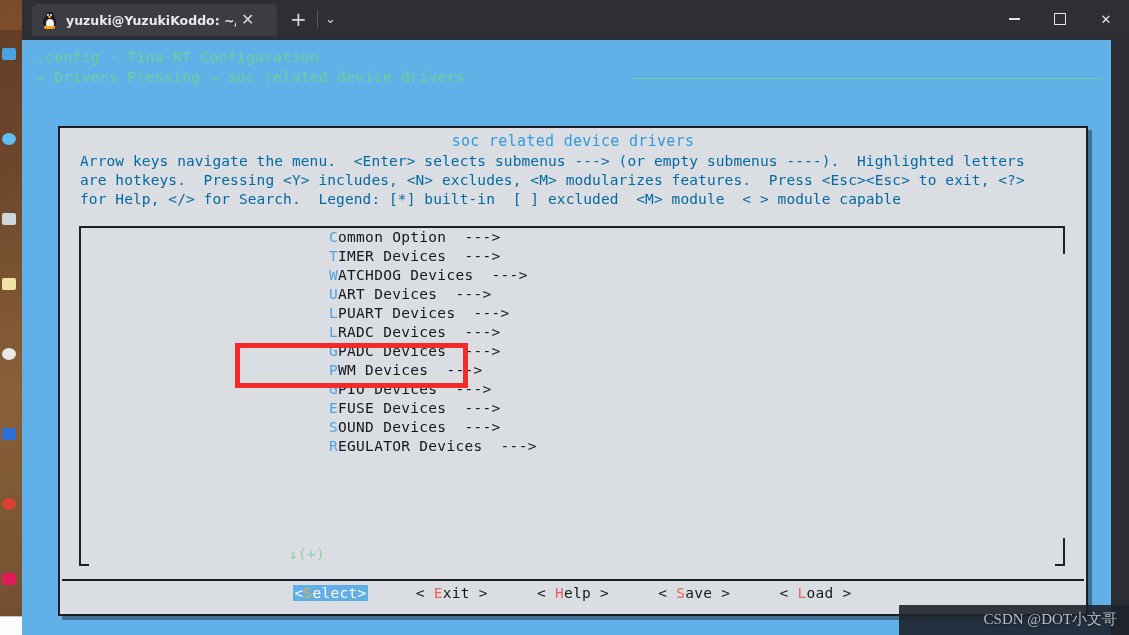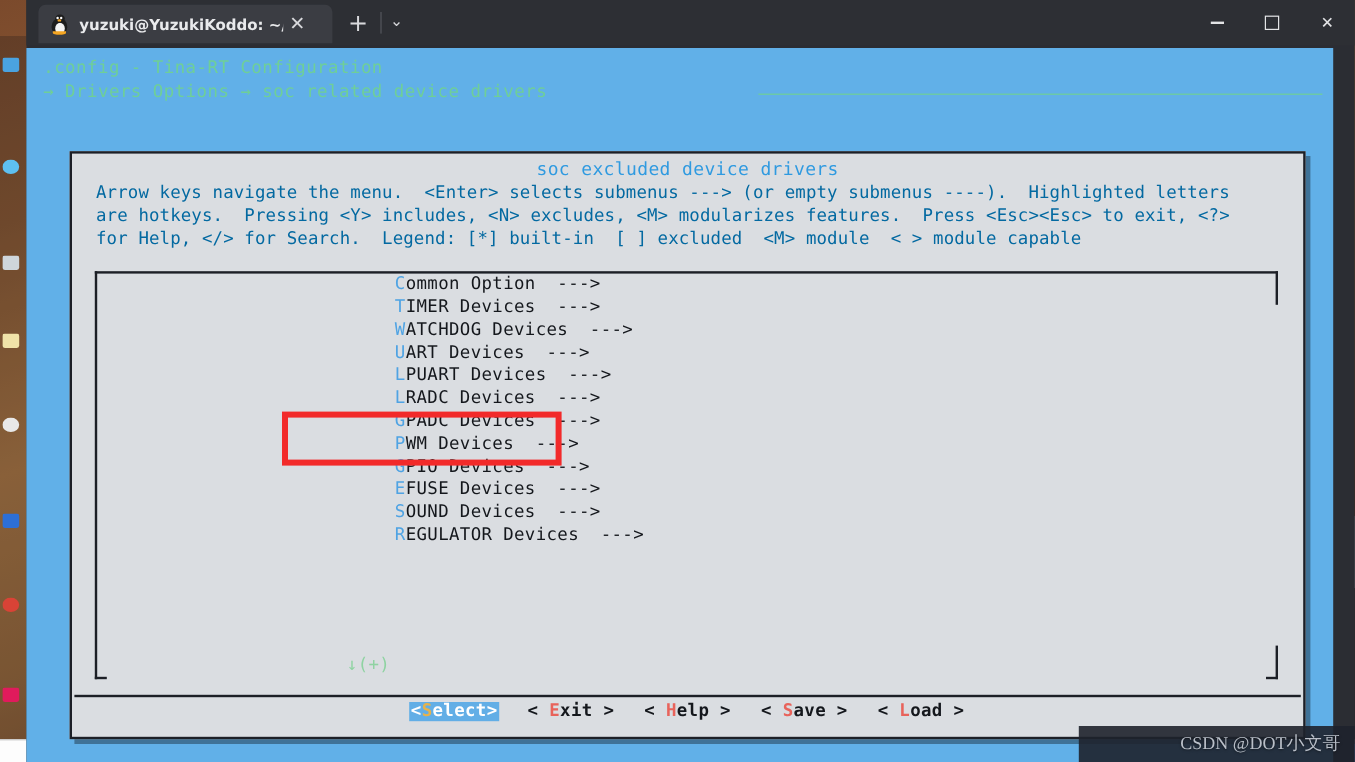--- a/index.html
+++ b/index.html
@@ -384,25 +384,24 @@
     position: absolute;
     left: 2px; right: 2px; top: 451px;
     height: 2px;
     background: #1c1f26;
   }
   .buttons {
     position: absolute;
     left: 0; right: 0; top: 457px;
     display: flex;
     justify-content: center;
-    gap: 23px;
+    gap: 47px;
     font-family: "DejaVu Sans Mono", monospace;
     font-size: 14.5px;
     letter-spacing: .3px;
-    font-weight: bold;
   }
   .btn { color: #14171c; white-space: pre; padding: 0 1px;}
   .btn .hk { color: #e8635b; }
   .btn.active {
     background: #62aee6;
     color: #ffffff;
   }
   .btn.active .hk { color: #e7b24a; }
 
   
@@ -507,27 +506,27 @@
           </div>
         <div class="winbtn">
             <span class="max"></span>
           </div>
         <div class="winbtn">✕</div>
       </div>
     </div>
 
     <div class="term-body">
       <div class="nc-line nc-title">.config - Tina-RT Configuration</div>
-      <div class="nc-line nc-path">→ Drivers Options → soc related device drivers</div>
+      <div class="nc-line nc-path">→ Drivers Pressing → soc related device drivers</div>
       <div class="nc-rule"></div>
 
       <div class="dlg-shadow"></div>
 
       <div class="dialog">
-        <div class="dlg-title">soc excluded device drivers</div>
+        <div class="dlg-title">soc related device drivers</div>
         <div class="dlg-help">Arrow keys navigate the menu.  &lt;Enter&gt; selects submenus ---&gt; (or empty submenus ----).  Highlighted letters
 are hotkeys.  Pressing &lt;Y&gt; includes, &lt;N&gt; excludes, &lt;M&gt; modularizes features.  Press &lt;Esc&gt;&lt;Esc&gt; to exit, &lt;?&gt;
 for Help, &lt;/&gt; for Search.  Legend: [*] built-in  [ ] excluded  &lt;M&gt; module  &lt; &gt; module capable</div>
 
         <div class="list-frame">
           <span class="lf-bottom"></span>
           <span class="lf-right-top"></span>
           <span class="lf-right-bot"></span>
           <span class="lf-bottom-right"></span>
         </div>

